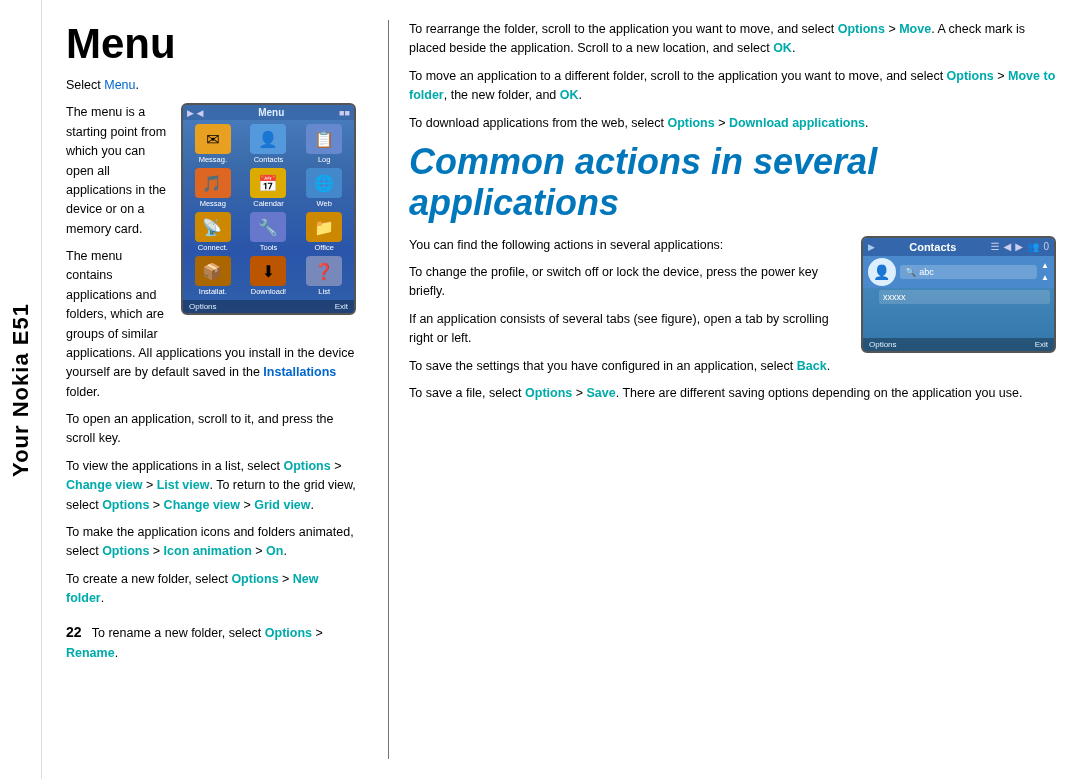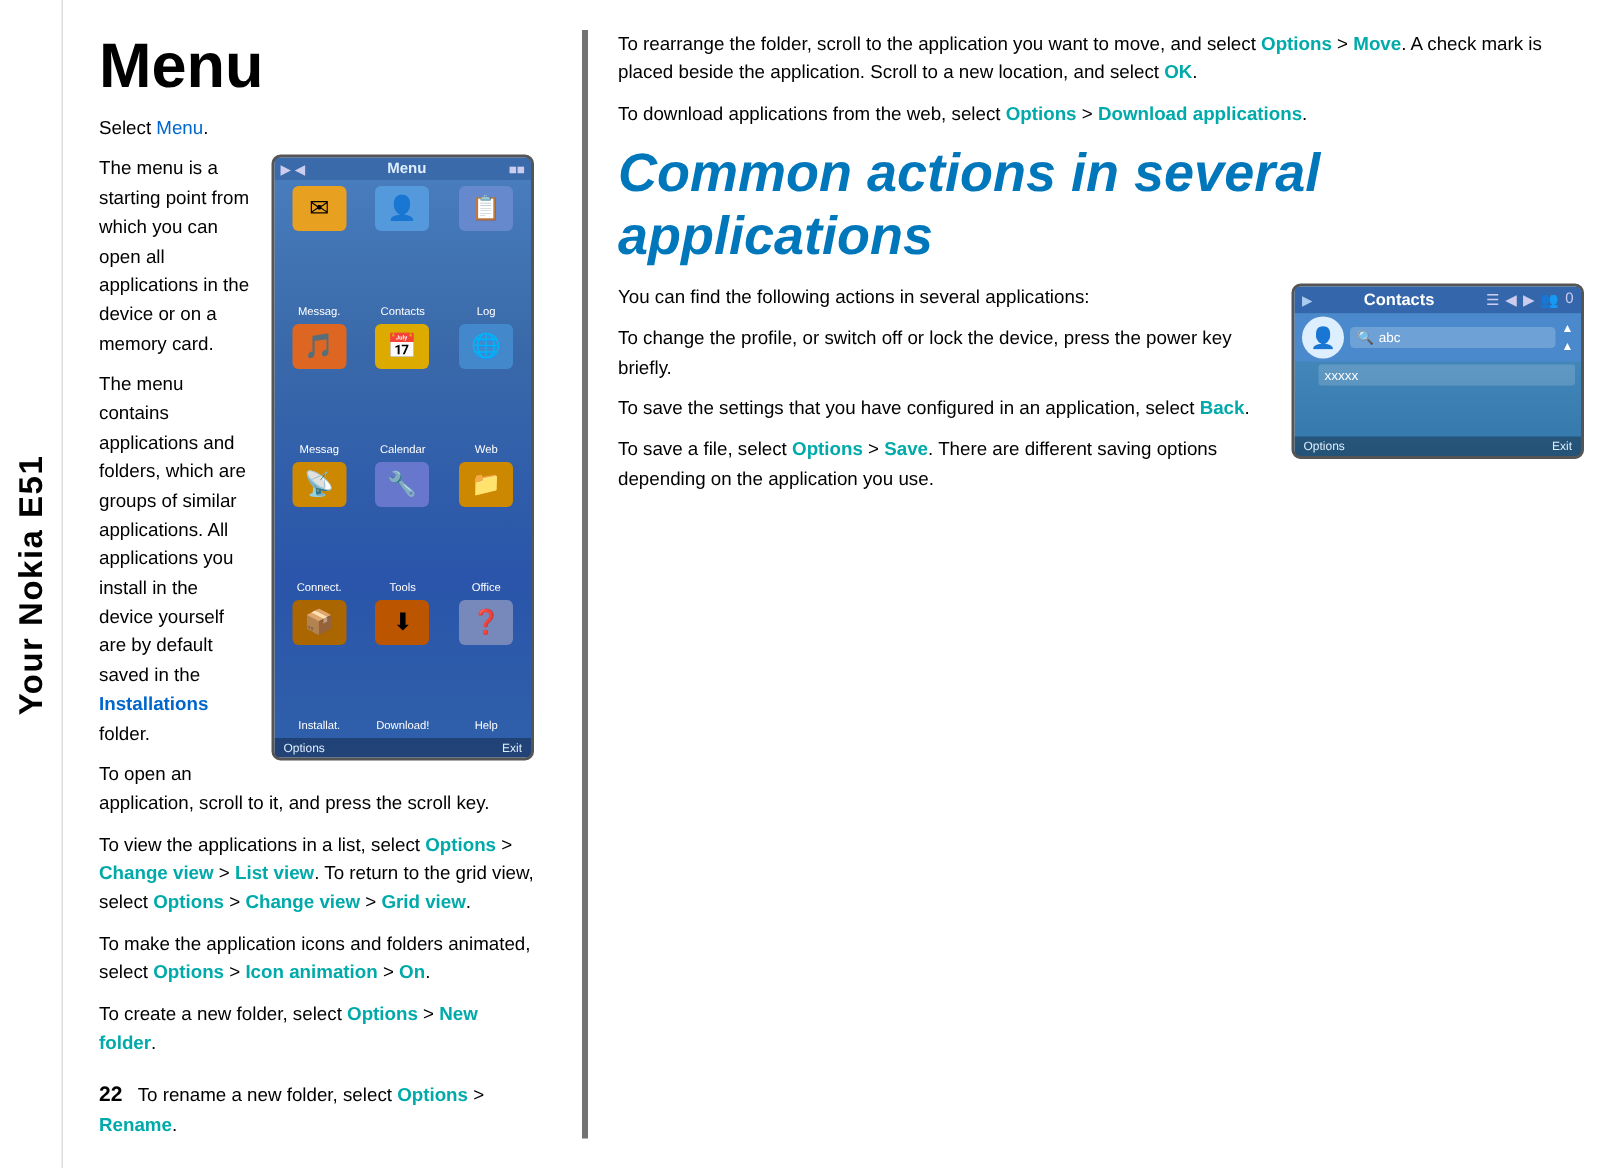--- a/index.html
+++ b/index.html
@@ -45,21 +45,21 @@
     .left-column {
       width: 310px;
       flex-shrink: 0;
       padding-right: 20px;
     }
 
     
     .right-column {
       flex: 1;
       padding-left: 20px;
-      border-left: 4px solid #737373;
+      border-left: 1px solid #737373;
     }
 
     h1.menu-title {
       font-size: 42px;
       font-weight: bold;
       color: #000;
       margin-bottom: 8px;
       font-family: 'Arial', sans-serif;
     }
 
@@ -133,21 +133,20 @@
       display: flex;
       align-items: center;
       justify-content: center;
       font-size: 16px;
     }
 
     .app-label {
       font-size: 7.5px;
       color: #fff;
       text-align: center;
-      margin-top: 48px;
     }
 
     .phone-footer {
       background: rgba(0,0,0,0.3);
       display: flex;
       justify-content: space-between;
       padding: 2px 6px;
       color: #ddeeff;
       font-size: 8px;
     }
@@ -316,21 +315,21 @@
         <div class="phone-app">
           <div class="app-icon icon-install">📦</div>
           <span class="app-label">Installat.</span>
         </div>
         <div class="phone-app">
           <div class="app-icon icon-download">⬇</div>
           <span class="app-label">Download!</span>
         </div>
         <div class="phone-app">
           <div class="app-icon icon-help">❓</div>
-          <span class="app-label">Help</span>
+          <span class="app-label">List</span>
         </div>
       </div>
       <div class="phone-footer">
         <span>Options</span>
         <span>Exit</span>
       </div>
     </div>
 
     <p class="body-text">The menu is a starting point from which you can open all applications in the device or on a memory card.</p>
 
@@ -361,20 +360,23 @@
     </p>
 
   </div>
 
   <div class="right-column">
 
     <p class="right-top-text">
       To rearrange the folder, scroll to the application you want to move, and select <span class="link-cyan">Options</span> &gt; <span class="link-cyan">Move</span>. A check mark is placed beside the application. Scroll to a new location, and select <span class="link-cyan">OK</span>.
     </p>
 
+    <p class="right-top-text">
+      To move an application to a different folder, scroll to the application you want to move, and select <span class="link-cyan">Options</span> &gt; <span class="link-cyan">Move to folder</span>, the new folder, and <span class="link-cyan">OK</span>.
+    </p>
 
     <p class="right-top-text">
       To download applications from the web, select <span class="link-cyan">Options</span> &gt; <span class="link-cyan">Download applications</span>.
     </p>
 
     <h2 class="common-actions-title">Common actions in several applications</h2>
 
     <div class="phone-mockup-right" style="float:right; margin: 0 0 10px 14px; width:195px;">
       <div class="contacts-header">
         <span style="font-size:9px; color:#aaccee;">▶</span>
@@ -407,20 +409,21 @@
       <div class="contacts-footer">
         <span>Options</span>
         <span>Exit</span>
       </div>
     </div>
 
     <p class="right-top-text">You can find the following actions in several applications:</p>
 
     <p class="right-top-text">To change the profile, or switch off or lock the device, press the power key briefly.</p>
 
+    <p class="right-top-text">If an application consists of several tabs (see figure), open a tab by scrolling right or left.</p>
 
     <p class="right-top-text">
       To save the settings that you have configured in an application, select <span class="link-cyan">Back</span>.
     </p>
 
     <p class="right-top-text">
       To save a file, select <span class="link-cyan">Options</span> &gt; <span class="link-cyan">Save</span>. There are different saving options depending on the application you use.
     </p>
 
   </div>

